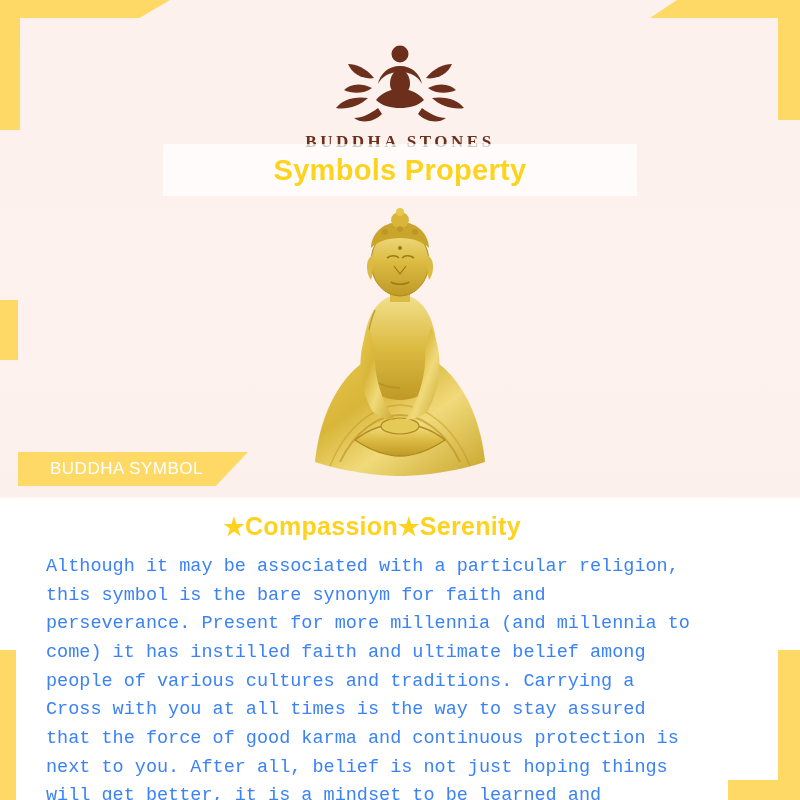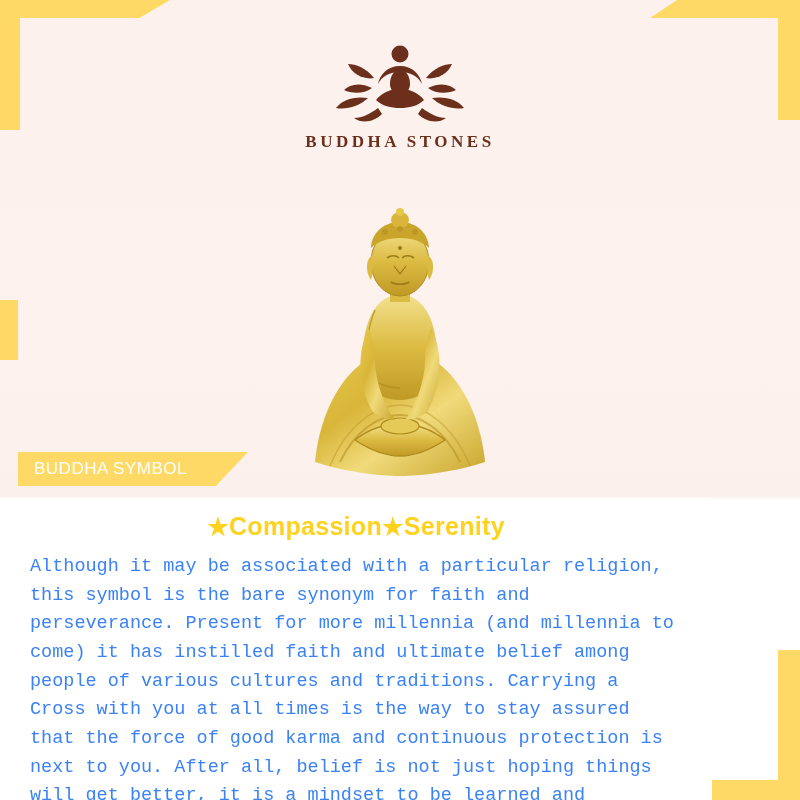--- a/index.html
+++ b/index.html
@@ -142,30 +142,30 @@
     left: 18px;
     top: 452px;
     height: 34px;
     min-width: 230px;
     background: #ffd966;
     clip-path: polygon(0 0, 100% 0, 86% 100%, 0% 100%);
     display: flex;
     align-items: center;
   }
   .symbol-tag-label {
-    padding-left: 16px;
+    padding-left: 32px;
     font-size: 17px;
     color: #ffffff;
     letter-spacing: 0.5px;
   }
 
   
   .body-panel {
     position: absolute;
-    left: 0;
+    left: 16px;
     top: 498px;
     width: 712px;
     height: 302px;
     background: #ffffff;
   }
   .subtitle {
     margin: 14px 0 0 0;
     text-align: center;
     font-size: 25px;
     font-weight: bold;
@@ -220,20 +220,23 @@
         <path d="M122 66 C136 64 148 68 154 76 C144 78 130 74 122 66 Z"></path>
         <path d="M116 46 C124 36 134 32 142 32 C138 42 126 48 116 46 Z"></path>
 
         <path d="M68 76 C60 82 52 86 44 86 C52 92 64 90 72 82 Z"></path>
         <path d="M112 76 C120 82 128 86 136 86 C128 92 116 90 108 82 Z"></path>
       </g>
     </svg>
     <div class="brand-name">BUDDHA STONES</div>
   </div>
 
+  <div class="title-band">
+    <div class="title-text">Symbols Property</div>
+  </div>
 
   <div class="buddha-wrap">
     <svg width="230" height="290" viewBox="0 0 230 290">
       <defs>
         <linearGradient id="gold" x1="0" y1="0" x2="1" y2="1">
           <stop offset="0%" stop-color="#e8c84a"></stop>
           <stop offset="35%" stop-color="#d9b63a"></stop>
           <stop offset="60%" stop-color="#f0da7a"></stop>
           <stop offset="100%" stop-color="#c9a52c"></stop>
         </linearGradient>

